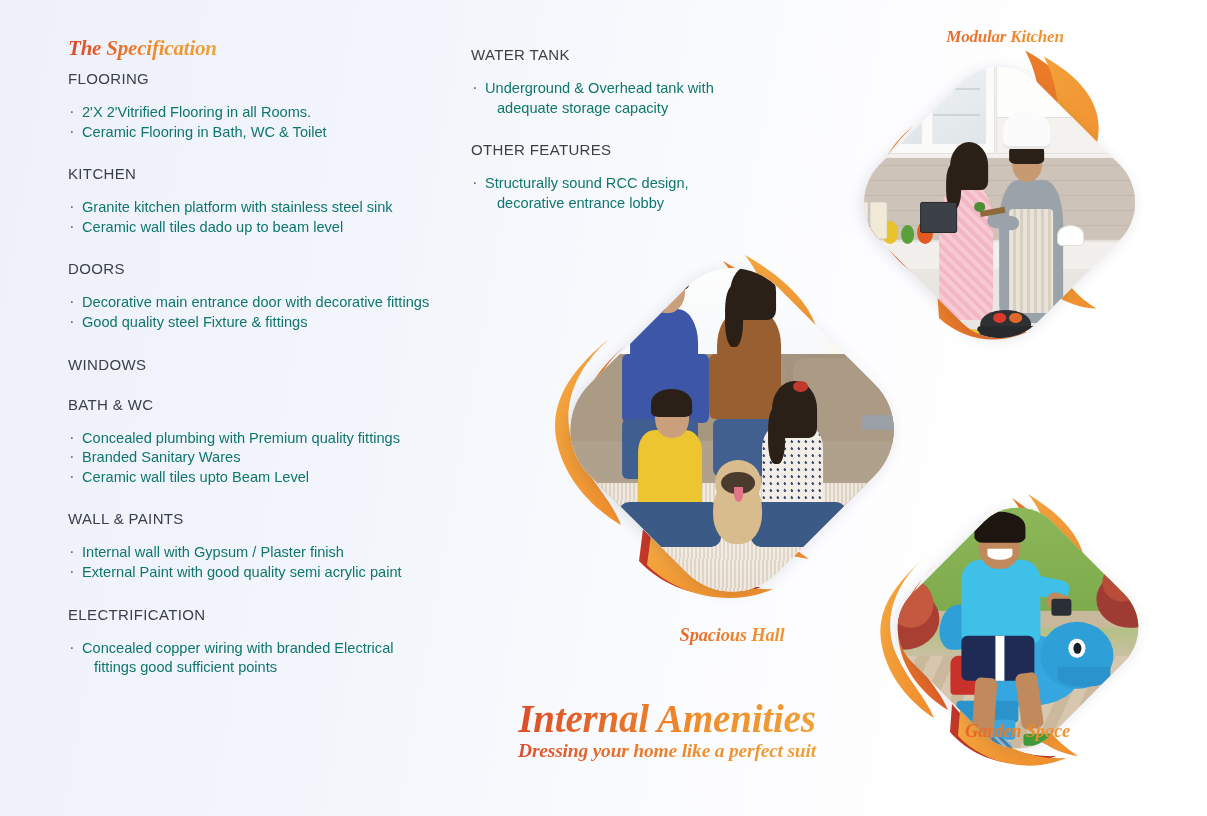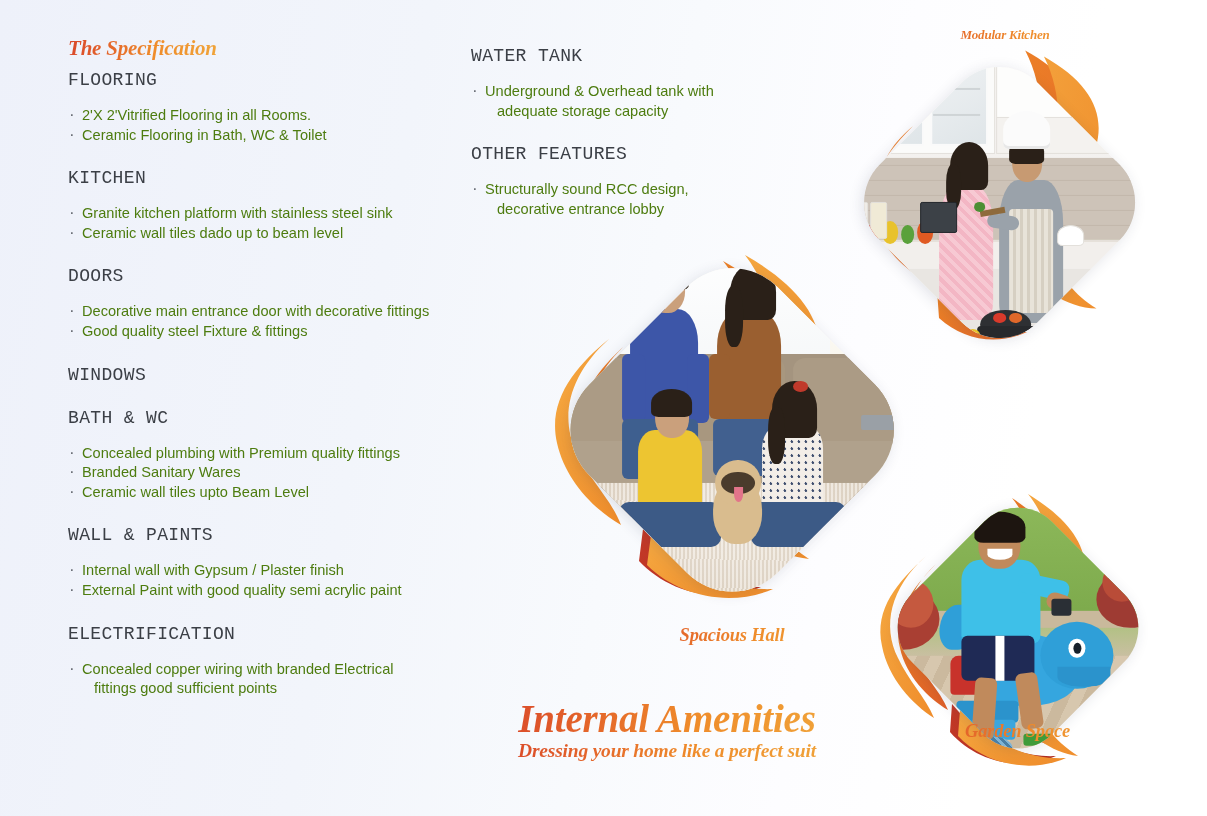--- a/index.html
+++ b/index.html
@@ -15,26 +15,26 @@
   
   .script-title{
     font-family:"Liberation Serif",serif;
     font-style:italic;font-weight:bold;
     background:linear-gradient(95deg,#d9472a 0%,#e4662a 28%,#ef8c2b 58%,#f0a43a 100%);
     -webkit-background-clip:text;background-clip:text;
     color:transparent;-webkit-text-fill-color:transparent;
     white-space:nowrap;letter-spacing:-0.2px;
   }
   .sec-head{
-    font-size:18px;color:#3b3f46;letter-spacing:.35px;
-    font-family:Liberation Mono, monospace;
+    font-size:15px;color:#3b3f46;letter-spacing:.35px;
+    font-family:Liberation Sans, sans-serif;
   }
   ul.speclist{list-style:none;margin:0;padding:0;}
   ul.speclist li{
-    font-size:14.6px;color:#4d7c0f;line-height:19.6px;
+    font-size:14.6px;color:#0f766e;line-height:19.6px;
     padding-left:14px;position:relative;
   }
   ul.speclist li::before{
     content:"\00B7";position:absolute;left:1px;top:-1px;
     color:#6a6e76;font-size:17px;line-height:19.6px;
   }
   ul.speclist li.cont{padding-left:26px;}
   ul.speclist li.cont::before{content:"";}
 
   
@@ -65,21 +65,21 @@
   }
   .frame > .inner{
     position:absolute;left:-21%;top:-21%;width:142%;height:142%;
     transform:rotate(-45deg);
     overflow:hidden;
   }
   .cap{position:absolute;text-align:center;white-space:nowrap;}
 
   
   #ph-kitchen{left:845px;top:48px;width:310px;height:310px;}
-  #cap-kitchen{left:875px;top:27px;width:260px;font-size:13px;font-family:Liberation Serif, serif;}
+  #cap-kitchen{left:875px;top:27px;width:260px;font-size:17px;font-family:Liberation Serif, serif;}
 
   
   #ph-hall{left:547px;top:245px;width:370px;height:370px;}
   #cap-hall{left:607px;top:625px;width:250px;font-size:18.5px;}
 
   
   #ph-garden{left:880px;top:490px;width:275px;height:275px;}
   #cap-garden{left:905px;top:721px;width:225px;font-size:18.5px;}
 
   

